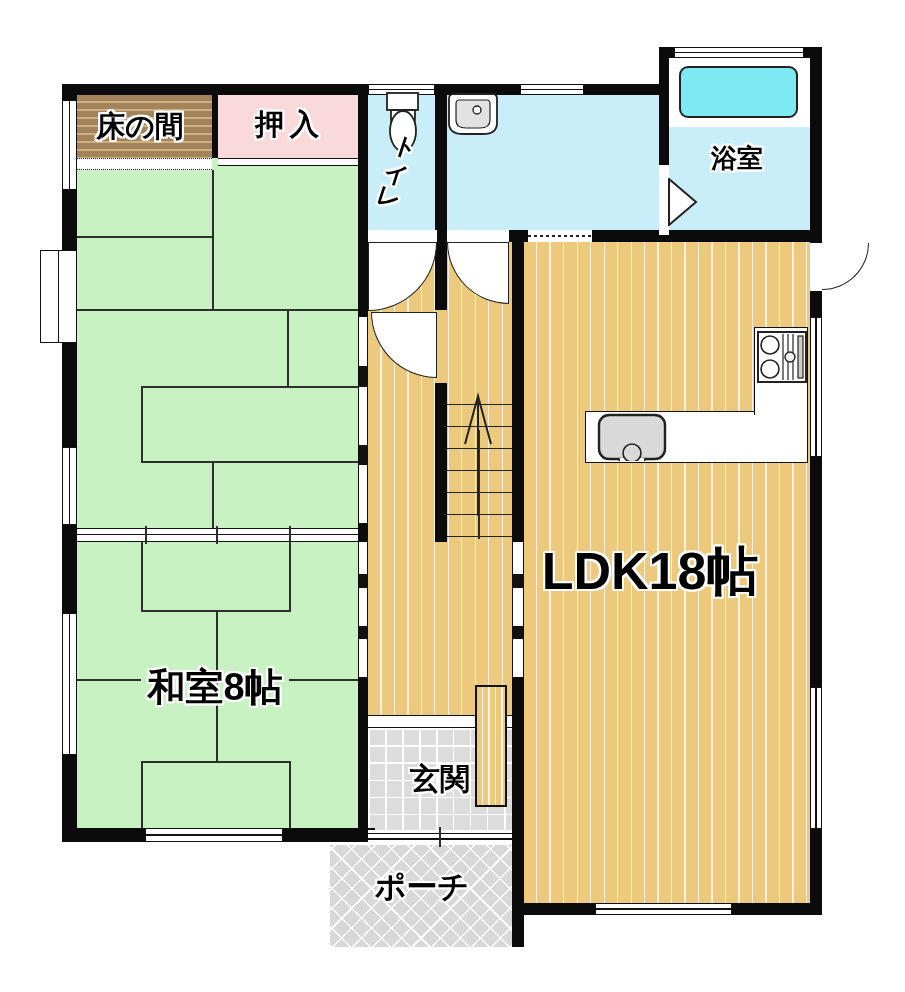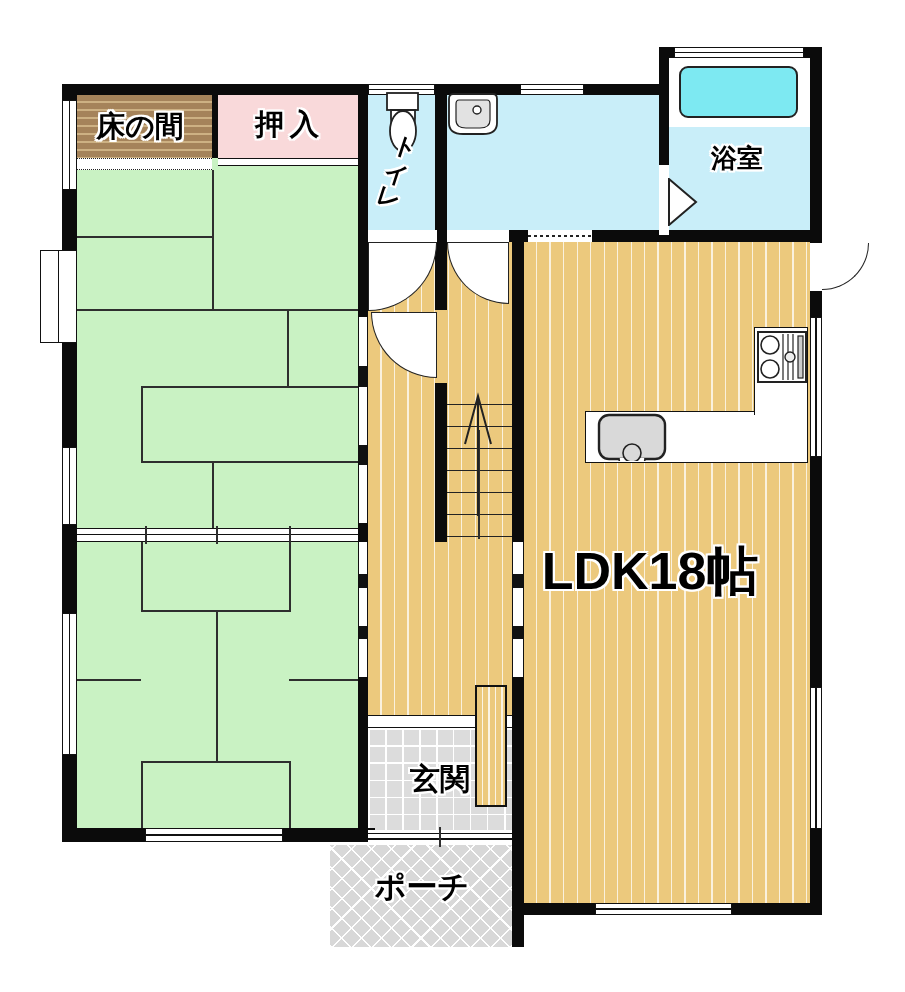--- a/index.html
+++ b/index.html
@@ -185,17 +185,18 @@
 
   <div class="abs cabinet" style="left:475px;top:685px;width:32px;height:122px;"></div>
   <div class="abs" style="left:368px;top:830px;width:144px;height:14px;background:#fff;
        background-image:linear-gradient(180deg,rgba(0,0,0,0) 22%,#111 22%,#111 32%,rgba(0,0,0,0) 32%,rgba(0,0,0,0) 60%,#111 60%,#111 70%,rgba(0,0,0,0) 70%);"></div>
   <div class="abs tline" style="left:439px;top:827px;width:1.5px;height:20px;"></div>
 
   <div class="lbl" style="left:140px;top:127px;font-size:29px;">床の間</div>
   <div class="lbl" style="left:290px;top:125px;font-size:29px;letter-spacing:6px;">押入</div>
   <div class="lbl lblV" style="left:401px;top:160px;font-size:24px;">トイレ</div>
   <div class="lbl" style="left:737px;top:158px;font-size:26px;">浴室</div>
+  <div class="lbl" style="left:215px;top:687px;font-size:38px;">和室8帖</div>
   <div class="lbl" style="left:650px;top:572px;font-size:52px;">LDK18帖</div>
   <div class="lbl" style="left:440px;top:779px;font-size:30px;">玄関</div>
   <div class="lbl" style="left:422px;top:887px;font-size:31px;">ポーチ</div>
 
 </div>
 
 </body></html>

